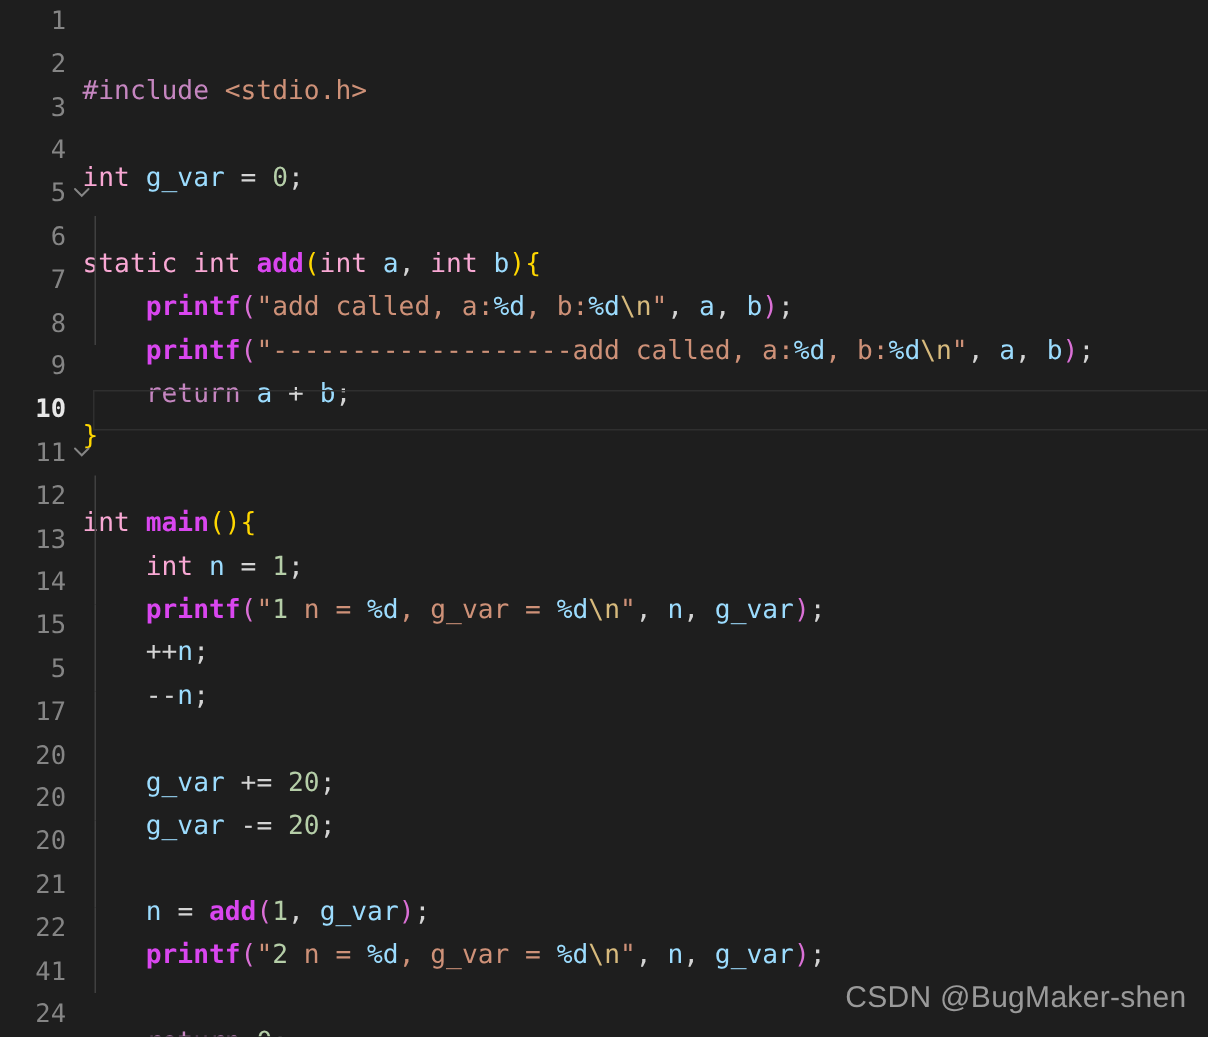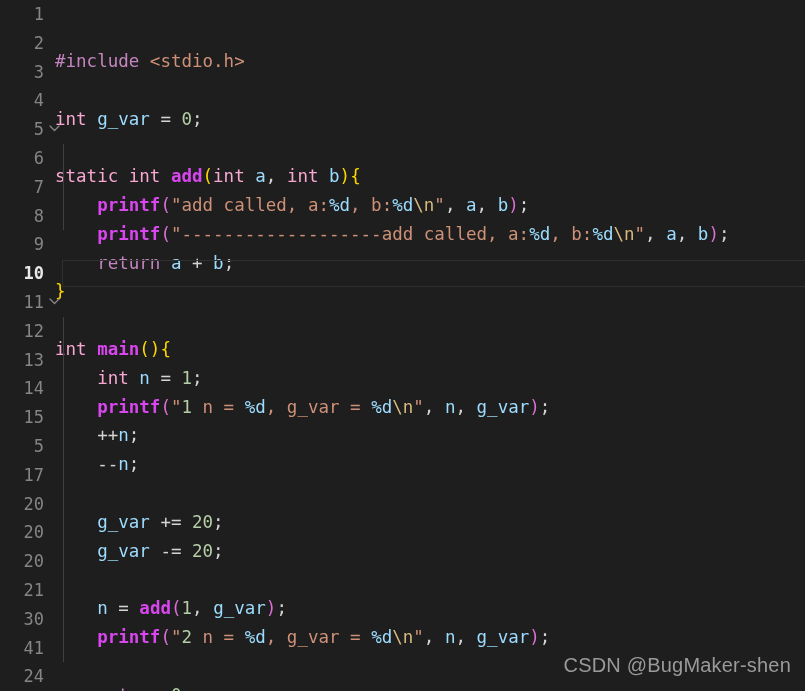--- a/index.html
+++ b/index.html
@@ -142,18 +142,18 @@
       <div class="row"><div class="iguide"></div><div class="gutter">12</div><div class="code"><span class="plain">    </span><span class="k">int</span><span class="plain"> </span><span class="var">n</span><span class="plain"> </span><span class="op">=</span><span class="plain"> </span><span class="num">1</span><span class="op">;</span></div></div>
       <div class="row"><div class="iguide"></div><div class="gutter">13</div><div class="code"><span class="plain">    </span><span class="fn">printf</span><span class="p1">(</span><span class="str">"</span><span class="num">1</span><span class="str"> n = </span><span class="fmt">%d</span><span class="str">, g_var = </span><span class="fmt">%d</span><span class="esc">\n</span><span class="str">"</span><span class="op">,</span><span class="plain"> </span><span class="var">n</span><span class="op">,</span><span class="plain"> </span><span class="var">g_var</span><span class="p1">)</span><span class="op">;</span></div></div>
       <div class="row"><div class="iguide"></div><div class="gutter">14</div><div class="code"><span class="plain">    </span><span class="op">++</span><span class="var">n</span><span class="op">;</span></div></div>
       <div class="row"><div class="iguide"></div><div class="gutter">15</div><div class="code"><span class="plain">    </span><span class="op">--</span><span class="var">n</span><span class="op">;</span></div></div>
       <div class="row"><div class="iguide"></div><div class="gutter">5</div><div class="code"></div></div>
       <div class="row"><div class="iguide"></div><div class="gutter">17</div><div class="code"><span class="plain">    </span><span class="var">g_var</span><span class="plain"> </span><span class="op">+=</span><span class="plain"> </span><span class="num">20</span><span class="op">;</span></div></div>
       <div class="row"><div class="iguide"></div><div class="gutter">20</div><div class="code"><span class="plain">    </span><span class="var">g_var</span><span class="plain"> </span><span class="op">-=</span><span class="plain"> </span><span class="num">20</span><span class="op">;</span></div></div>
       <div class="row"><div class="iguide"></div><div class="gutter">20</div><div class="code"></div></div>
       <div class="row"><div class="iguide"></div><div class="gutter">20</div><div class="code"><span class="plain">    </span><span class="var">n</span><span class="plain"> </span><span class="op">=</span><span class="plain"> </span><span class="fn">add</span><span class="p1">(</span><span class="num">1</span><span class="op">,</span><span class="plain"> </span><span class="var">g_var</span><span class="p1">)</span><span class="op">;</span></div></div>
       <div class="row"><div class="iguide"></div><div class="gutter">21</div><div class="code"><span class="plain">    </span><span class="fn">printf</span><span class="p1">(</span><span class="str">"</span><span class="num">2</span><span class="str"> n = </span><span class="fmt">%d</span><span class="str">, g_var = </span><span class="fmt">%d</span><span class="esc">\n</span><span class="str">"</span><span class="op">,</span><span class="plain"> </span><span class="var">n</span><span class="op">,</span><span class="plain"> </span><span class="var">g_var</span><span class="p1">)</span><span class="op">;</span></div></div>
-      <div class="row"><div class="iguide"></div><div class="gutter">30</div><div class="code"></div></div>
+      <div class="row"><div class="iguide"></div><div class="gutter">22</div><div class="code"></div></div>
       <div class="row"><div class="iguide"></div><div class="gutter">41</div><div class="code"><span class="plain">    </span><span class="ctl">return</span><span class="plain"> </span><span class="num">0</span><span class="op">;</span></div></div>
       <div class="row"><div class="gutter">24</div><div class="code"><span class="p0">}</span></div></div>
     </div>
   <div id="watermark">CSDN @BugMaker-shen</div>
 </div>
 
 </body></html>

